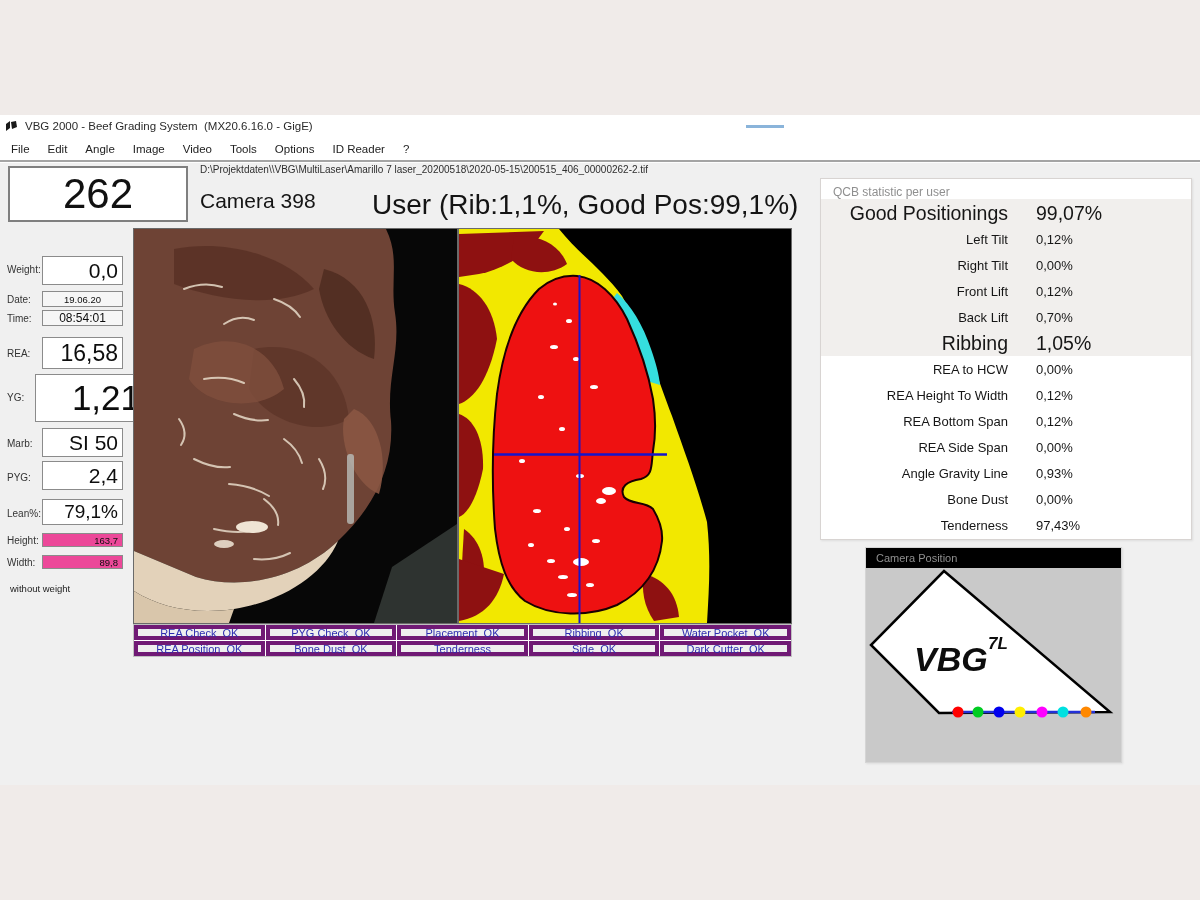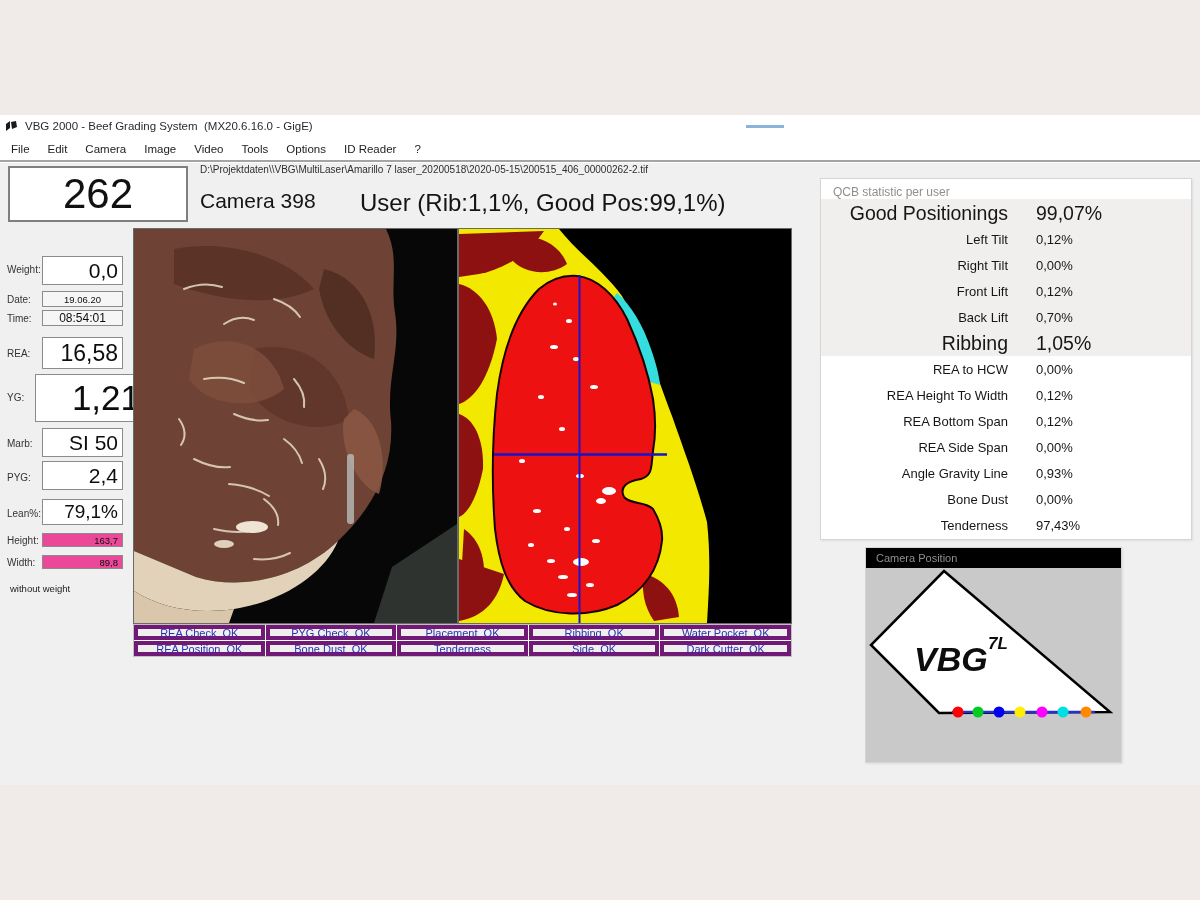--- a/index.html
+++ b/index.html
@@ -11,21 +11,21 @@
   .title-text{margin-left:6px;font-size:11.5px;color:#2b2b2b;white-space:pre;}
   .accent-bar{left:746px;top:125px;width:38px;height:3px;}
   .menubar{left:0;top:137px;width:1200px;height:23px;background:#fff;display:flex;align-items:center;padding-left:2px;}
   .menu-item{font-size:11.5px;color:#222;padding:0 9px;white-space:pre;}
   .separator{left:0;top:160px;width:1200px;height:2px;background:#a4a4a4;border-bottom:1px solid #fdfdfd;}
   .content{left:0;top:163px;width:1200px;height:622px;background:#f0f0f0;}
   
   .id-box{left:8px;top:3px;width:176px;height:52px;background:#fff;border:2px solid #7f7f7f;display:flex;align-items:center;justify-content:center;font-size:42px;color:#111;}
   .file-path{left:200px;top:1px;font-size:10px;color:#2e2e2e;white-space:pre;}
   .camera-label{left:200px;top:26px;font-size:21px;color:#141414;}
-  .user-stats{left:360px;top:26px;font-size:24px;color:#141414;}
+  .user-stats{left:372px;top:26px;font-size:28px;color:#141414;}
   
   .m-label{left:7px;font-size:10px;color:#333;}
   .m-box{left:42px;width:81px;background:#fff;border:1px solid #8b8b8b;display:flex;align-items:center;justify-content:flex-end;padding:0 4px;box-sizing:border-box;color:#0d0d0d;}
   .m-box.ctr{justify-content:center;background:#f6f6f6;}
   .m-box.ro{background:#ec4899;font-size:9.5px;}
   .footnote{left:10px;top:420px;font-size:9.5px;color:#222;}
   
   .img-frame{border:1px solid #6a6a6a;background:#000;box-sizing:content-box;}
   
   .btn-grid{left:133px;top:461px;width:657px;display:grid;grid-template-columns:repeat(5,1fr);grid-auto-rows:15px;gap:1px;background:#fff;border:1px solid #c0c0c0;}
@@ -56,21 +56,21 @@
       <path d="M0,3 L4,0 L4,7 L0,10 Z" fill="#1a1a1a"></path>
       <path d="M5,1 L10,0 L11,6 L6,8 Z" fill="#1a1a1a"></path>
     </svg>
     <span class="title-text">VBG 2000 - Beef Grading System  (MX20.6.16.0 - GigE)</span>
   </div>
   <div class="abs accent-bar" style="background: rgb(138, 180, 218);"></div>
 
   <div class="abs menubar">
     <span class="menu-item">File</span>
     <span class="menu-item">Edit</span>
-    <span class="menu-item">Camera</span>
+    <span class="menu-item">Angle</span>
     <span class="menu-item">Image</span>
     <span class="menu-item">Video</span>
     <span class="menu-item">Tools</span>
     <span class="menu-item">Options</span>
     <span class="menu-item">ID Reader</span>
     <span class="menu-item">?</span>
   </div>
   <div class="abs separator"></div>
 
   <div class="abs content">

